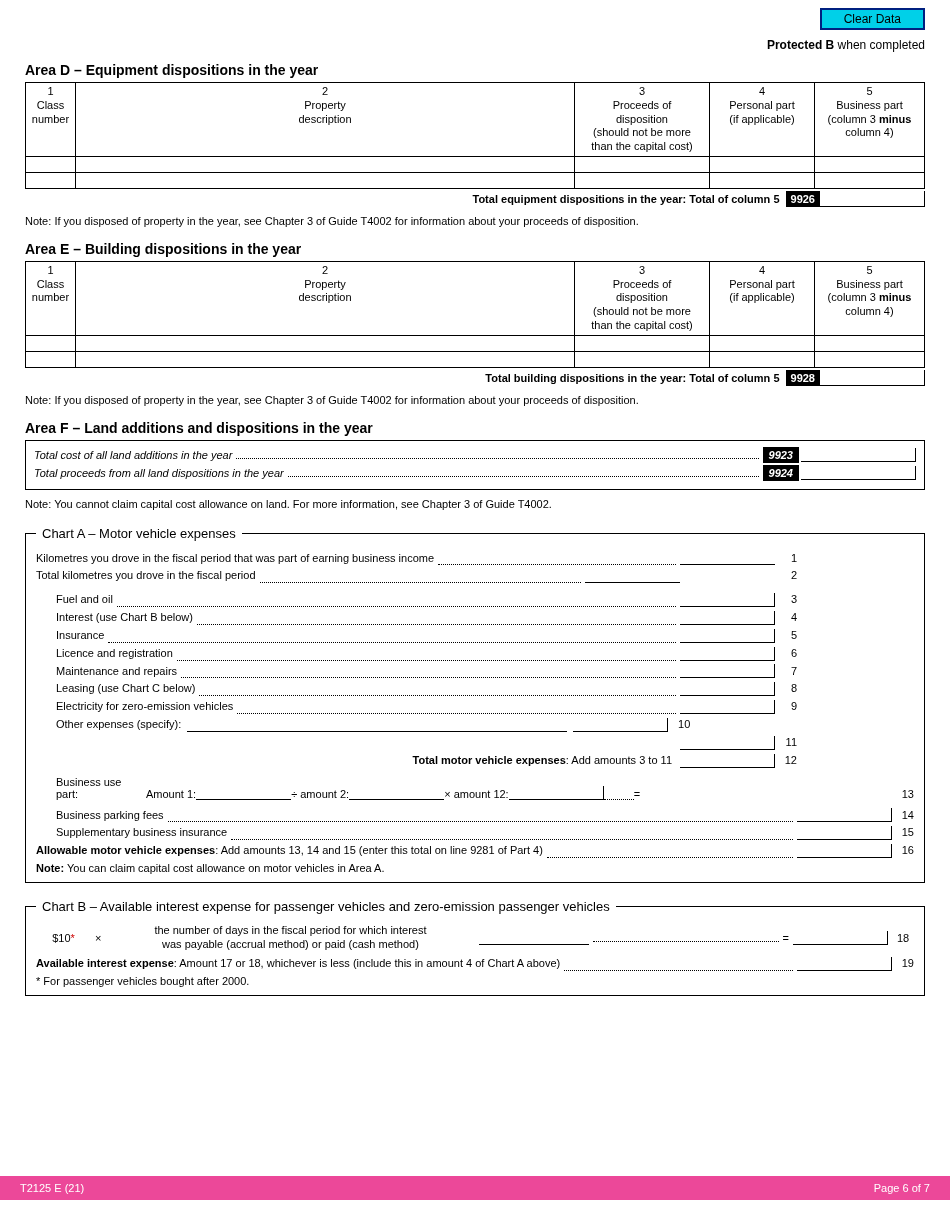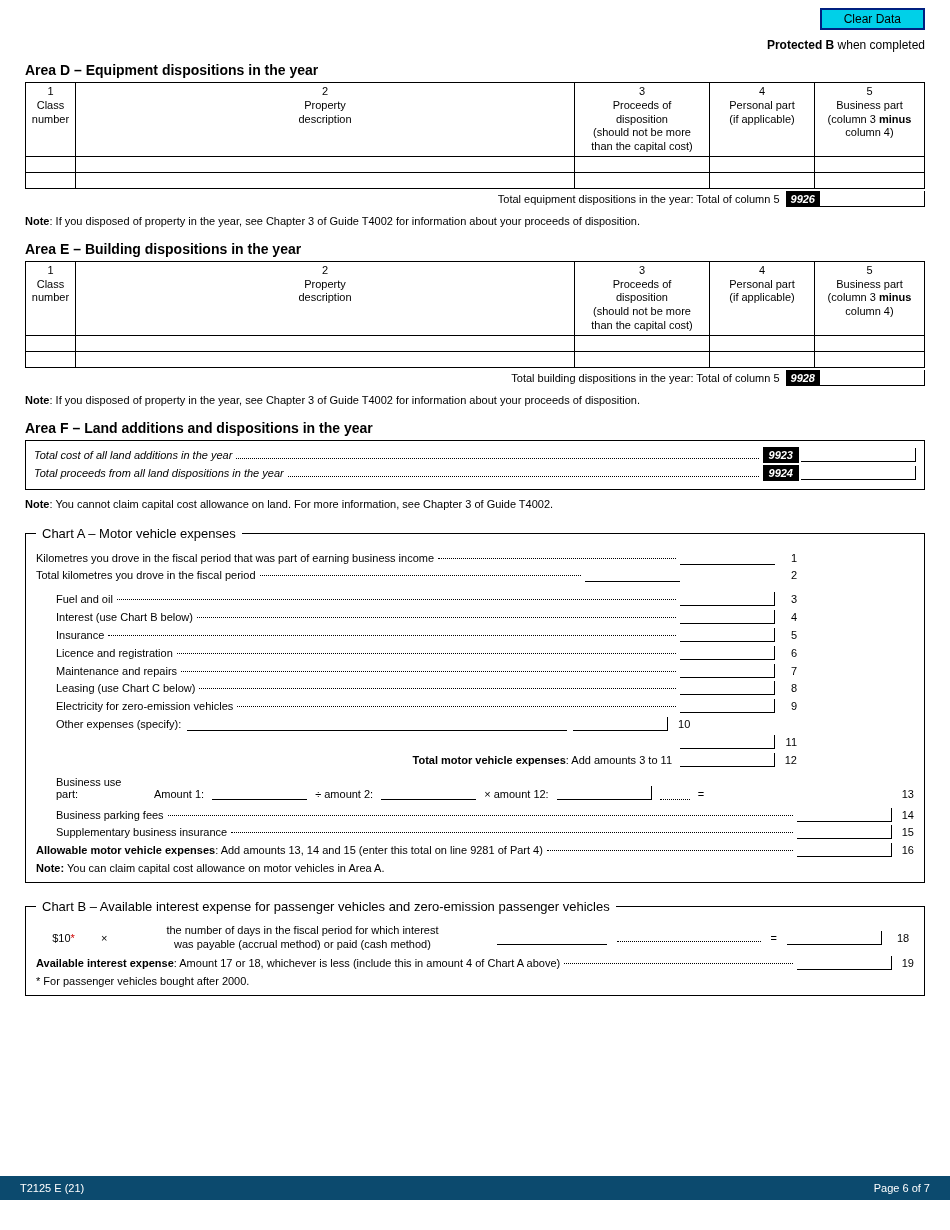--- a/index.html
+++ b/index.html
@@ -12,58 +12,58 @@
   table.disp { width: 100%; border-collapse: collapse; }
   table.disp th, table.disp td { border: 1px solid #000; font-size: 11px; font-weight: normal; text-align: center; vertical-align: top; padding: 2px 4px; line-height: 1.25; }
   table.disp th .n { display: block; }
   table.disp td.row { height: 16px; }
   .col1 { width: 50px; }
   .col2 { width: auto; }
   .col3 { width: 135px; }
   .col4 { width: 105px; }
   .col5 { width: 110px; }
   .totline { display: flex; align-items: center; margin-top: 2px; }
-  .totline .lbl { flex: 1; text-align: right; font-weight: normal; font-size: 11px; padding-right: 6px; }
-  .codebox { background: #000; color: #fff; font-weight: bold; padding: 2px 5px; font-size: 11px; font-style: italic; }
+  .totline .lbl { flex: 1; text-align: right; font-weight: bold; font-size: 11px; padding-right: 6px; }
+  .codebox { background: #000; color: #fff; font-weight: bold; padding: 2px 5px; font-size: 11px; }
   .inputcell { border-bottom: 1px solid #000; border-right: 1px solid #000; width: 105px; height: 16px; display: inline-block; }
   .note { font-size: 11px; margin: 8px 0 14px 0; }
-  .note b { font-weight: bold; }
+  .note b { font-weight: normal; }
 
   .areaF { border: 1px solid #000; padding: 6px 8px; margin-bottom: 6px; }
   .fline { display: flex; align-items: center; margin-bottom: 2px; font-style: italic; }
   .fline .txt { white-space: nowrap; }
   .fline .dots { flex: 1; border-bottom: 1px dotted #000; height: 9px; margin: 0 4px; }
   .fline .code { background: #000; color: #fff; font-weight: bold; padding: 2px 6px; font-size: 11px; }
   .fline .fill { border-bottom: 1px solid #000; border-right: 1px solid #000; width: 115px; height: 14px; margin-left: 2px; }
 
   fieldset.chart { border: 1px solid #000; margin-top: 16px; padding: 10px 10px 8px 10px; }
   fieldset.chart legend { font-weight: normal; font-size: 13px; padding: 0 6px; }
-  .cline { display: flex; margin-bottom: 3px; font-size: 11px; line-height: 1.35; }
+  .cline { display: flex; align-items: flex-end; margin-bottom: 3px; font-size: 11px; line-height: 1.35; }
   .cline .txt { white-space: nowrap; }
   .cline .dots { flex: 1; border-bottom: 1px dotted #000; height: 8px; margin: 0 4px; }
   .cline .ubox { border-bottom: 1px solid #000; width: 95px; height: 14px; }
   .cline .uboxr { border-bottom: 1px solid #000; border-right: 1px solid #000; width: 95px; height: 14px; }
   .cline .num { width: 22px; text-align: right; padding-left: 6px; }
   .indent { padding-left: 20px; }
-  .busline { display: flex; align-items: flex-end; margin: 8px 0; gap: 8px; font-size: 11px; }
+  .busline { display: flex; align-items: flex-end; margin: 8px 0; font-size: 11px; }
   .busline .u { border-bottom: 1px solid #000; width: 95px; height: 14px; }
   .busline .ur { border-bottom: 1px solid #000; border-right: 1px solid #000; width: 95px; height: 14px; }
   .busline .dotsm { flex: 0 0 30px; border-bottom: 1px dotted #000; height: 8px; }
   .specfill { border-bottom: 1px solid #000; flex: 0 0 380px; height: 14px; margin: 0 6px; }
 
-  .bline18 { display: flex; align-items: center; margin-bottom: 4px; gap: 10px; }
+  .bline18 { display: flex; align-items: center; margin-bottom: 4px; gap: 4px; }
   .bline18 .amt { width: 55px; text-align: center; }
   .bline18 .star { color: #c00; }
   .bline18 .desc { width: 370px; text-align: center; font-size: 11px; line-height: 1.25; }
   .bline18 .u { border-bottom: 1px solid #000; width: 110px; height: 14px; }
   .bline18 .dots { flex: 1; border-bottom: 1px dotted #000; height: 8px; }
   .bline18 .ur { border-bottom: 1px solid #000; border-right: 1px solid #000; width: 95px; height: 14px; }
   .bline18 .num { width: 22px; text-align: center; }
 
-  .footer { background: #0c4a6e; color: #fff; display: flex; justify-content: space-between; padding: 6px 20px; font-size: 11px; position: absolute; bottom: 0; left: 0; right: 0; }
+  .footer { background: #ec4899; color: #fff; display: flex; justify-content: space-between; padding: 6px 20px; font-size: 11px; position: absolute; bottom: 0; left: 0; right: 0; }
 </style>
 </head>
 <body>
 
 <div class="page">
   <button class="top-btn">Clear Data</button>
   <div class="protected"><b>Protected B</b><span> when completed</span></div>
 
   <h2 class="area">Area D – Equipment dispositions in the year</h2>
   <table class="disp">

